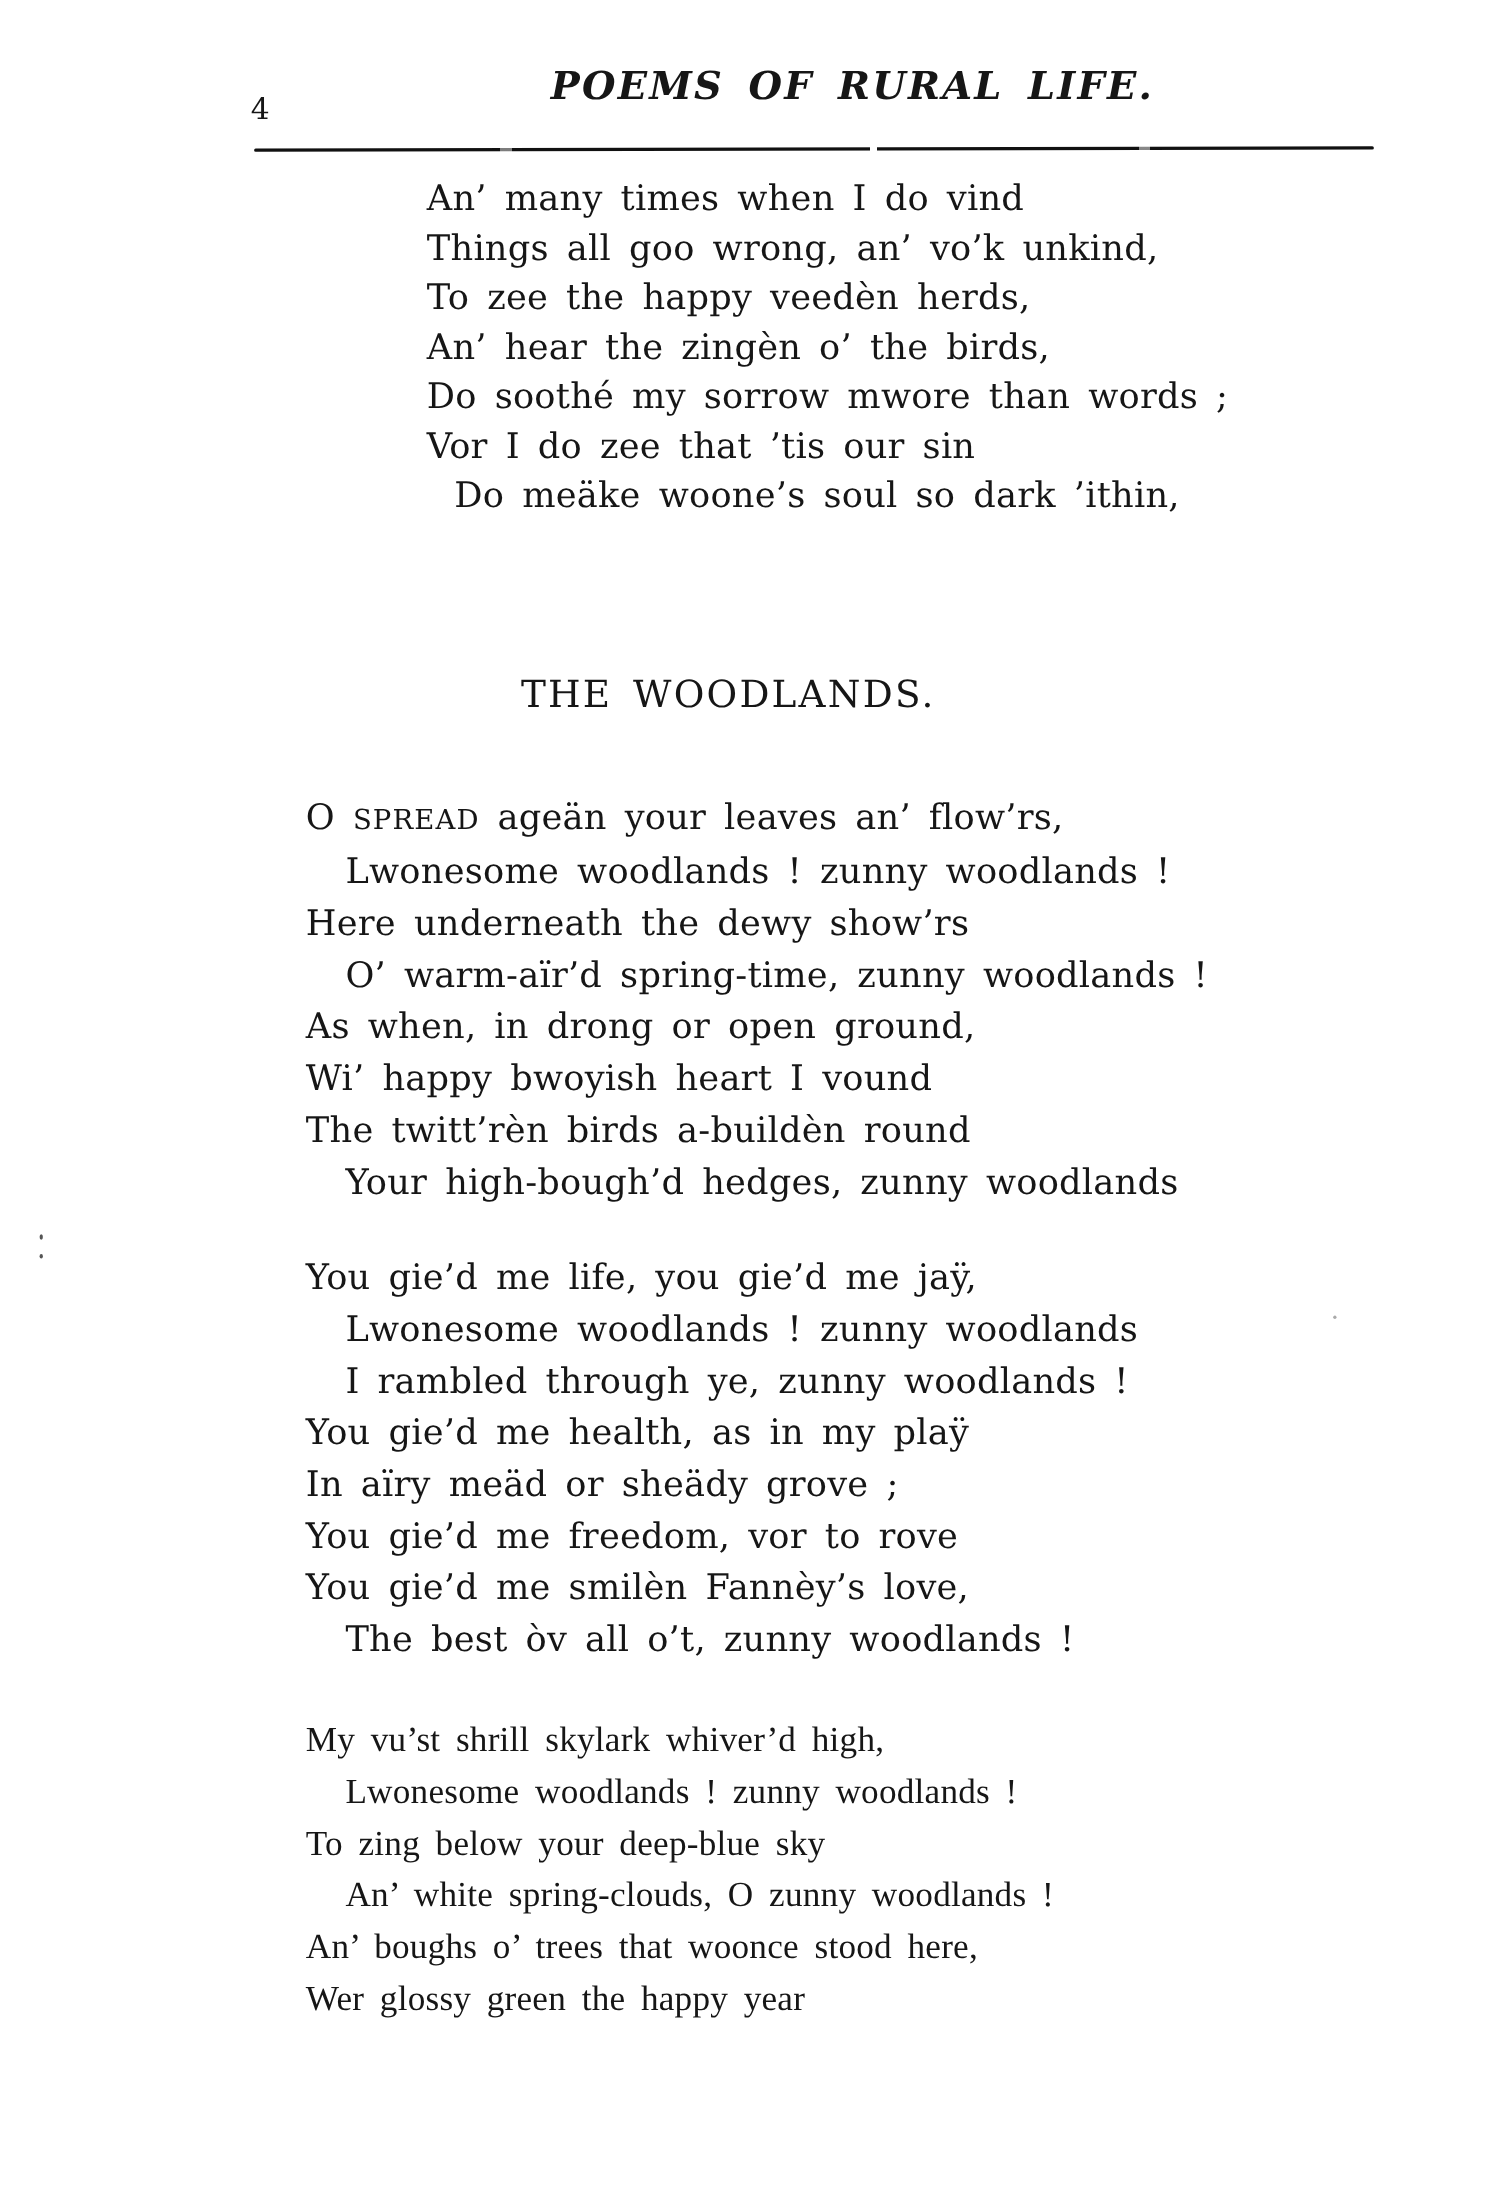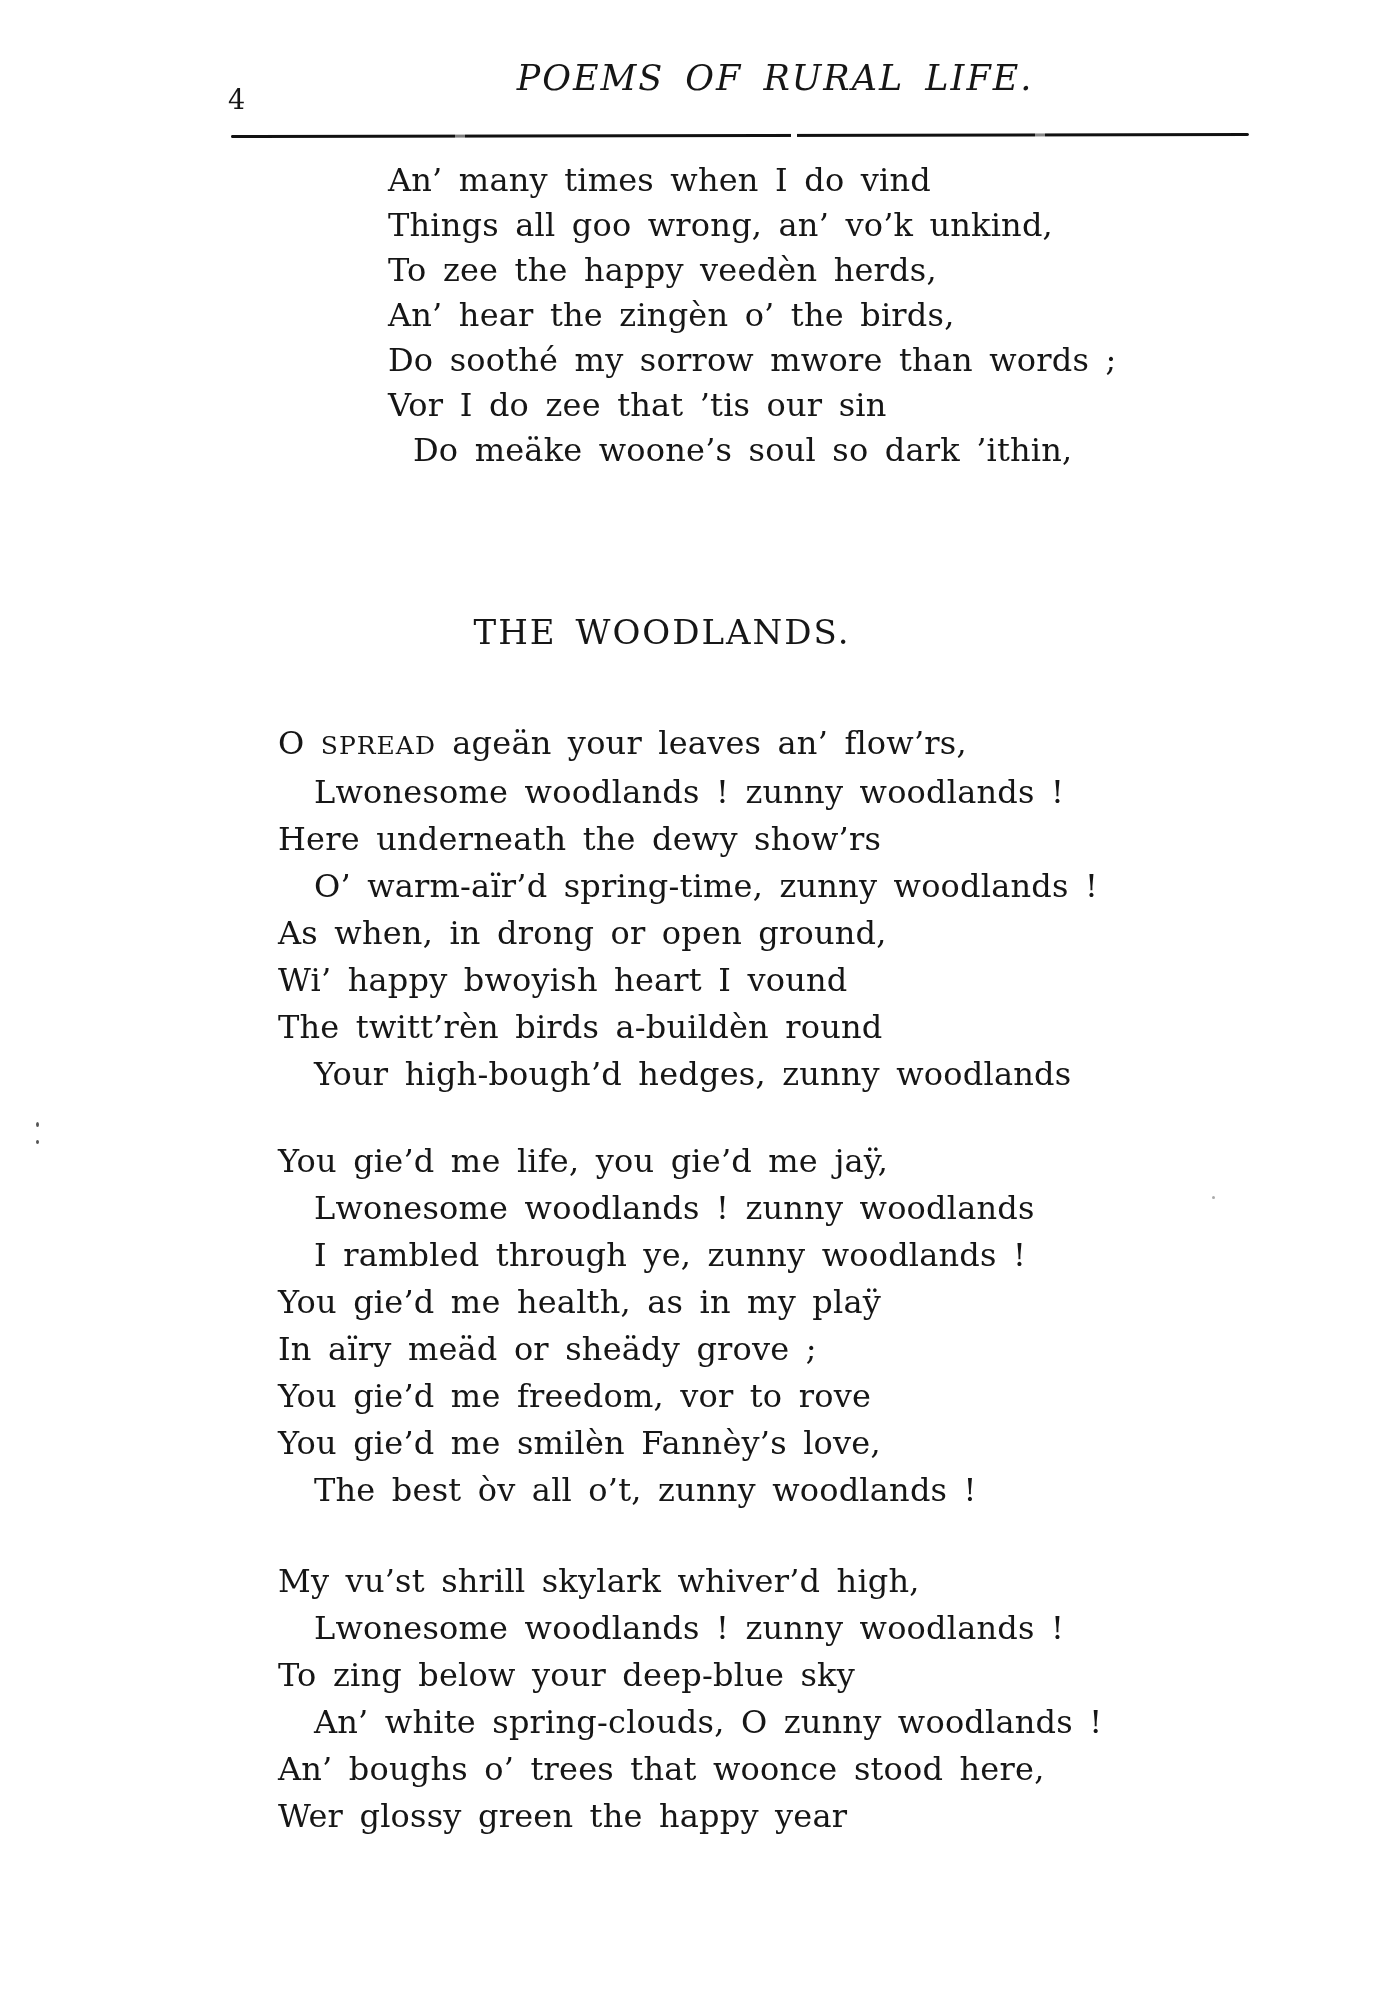--- a/index.html
+++ b/index.html
@@ -17,20 +17,21 @@
     font-size:27px;
   }
   .running-title{
     position:absolute;left:775px;top:58px;
     transform:translateX(-50%);
     font-style:italic;
     font-size:35px;
     letter-spacing:2px;
     word-spacing:8px;
     white-space:nowrap;
+    font-weight:bold;
   }
   .header-rule{
     position:absolute;left:231px;top:134px;
     width:1018px;height:3px;
     background:linear-gradient(90deg,
       #111 0 22%, rgba(17,17,17,.55) 22% 23%,
       #111 23% 55%, transparent 55% 55.6%,
       #111 55.6% 79%, rgba(17,17,17,.5) 79% 80%,
       #111 80% 100%);
     transform:rotate(-0.12deg);
@@ -39,21 +40,21 @@
   .poem-block{
     position:absolute;
     font-size:32px;
     word-spacing:6px;
     letter-spacing:0.2px;
     white-space:nowrap;
   }
   #fragment{left:388px;top:158px;line-height:45px;}
   #stanza-0{left:278px;top:720px;line-height:47px;}
   #stanza-1{left:278px;top:1138px;line-height:47px;}
-  #stanza-2{left:278px;top:1558px;line-height:47px;}
+  #stanza-2{left:278px;top:1558px;line-height:47px;font-family:Liberation Serif, serif;}
   .poem-title{
     position:absolute;left:662px;top:612px;
     transform:translateX(-50%);
     margin:0;
     font-weight:normal;
     font-size:34px;
     letter-spacing:2px;
     word-spacing:6px;
     white-space:nowrap;
   }

